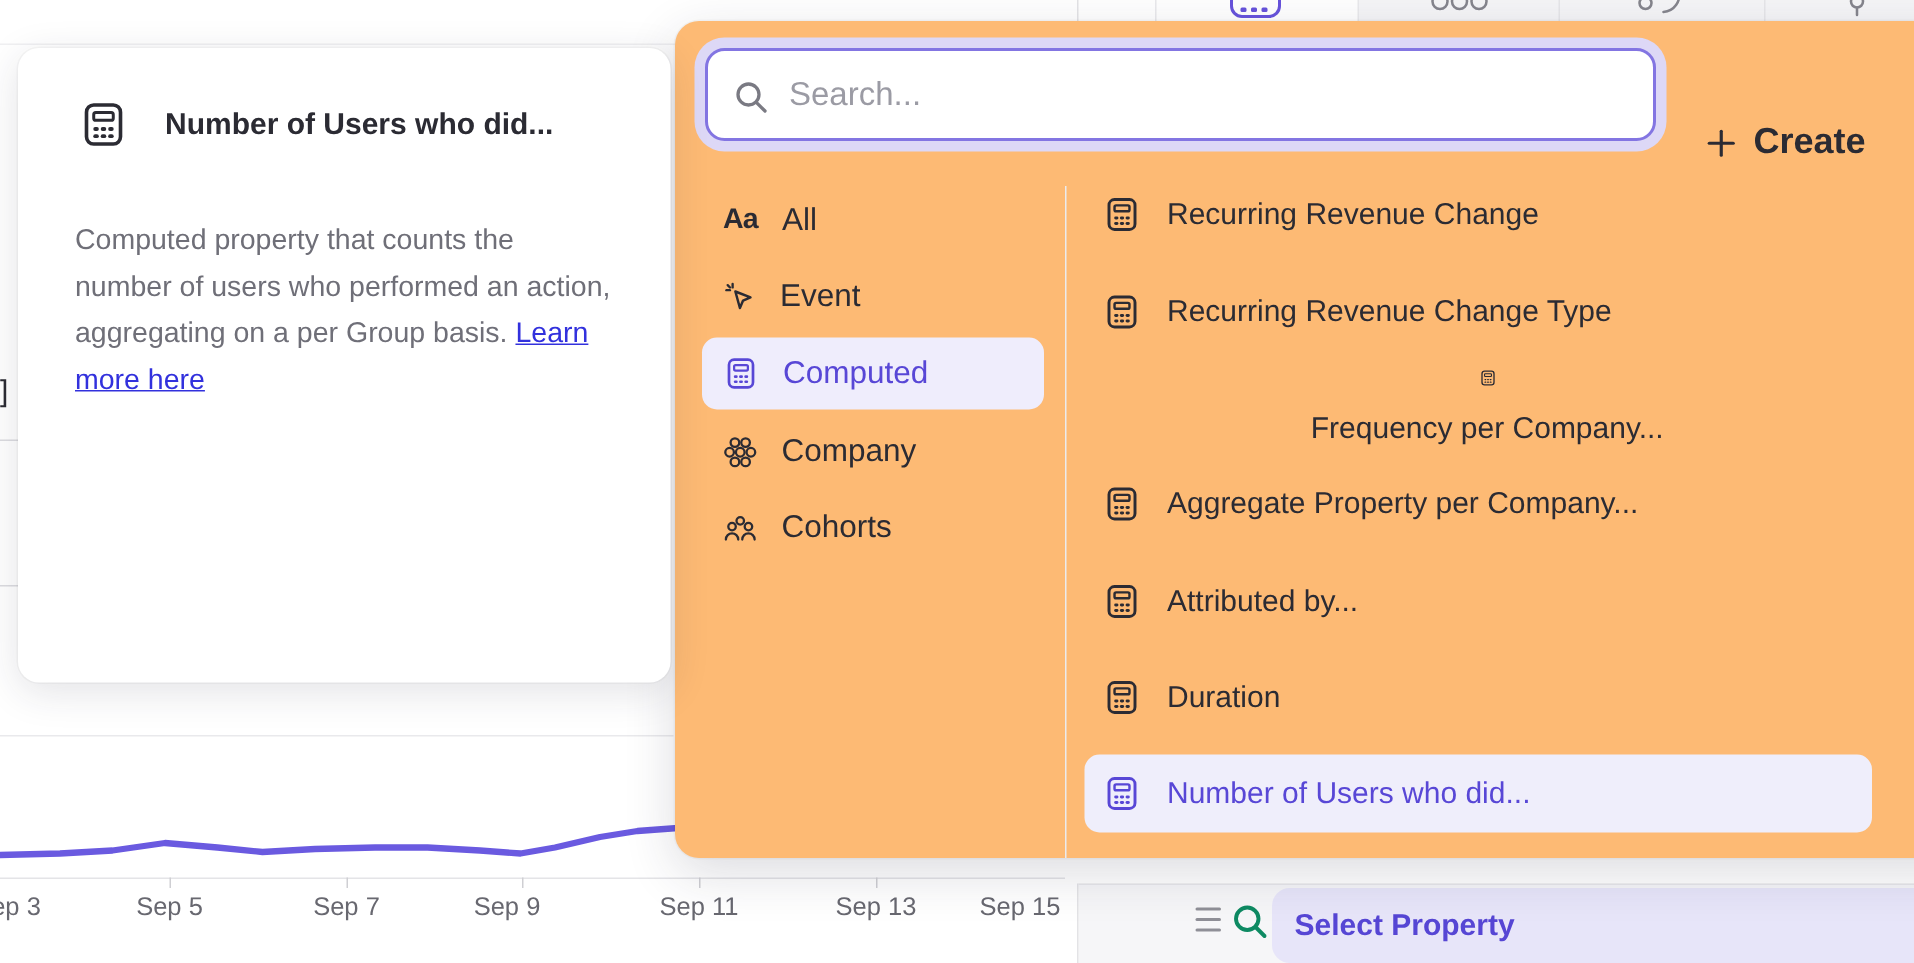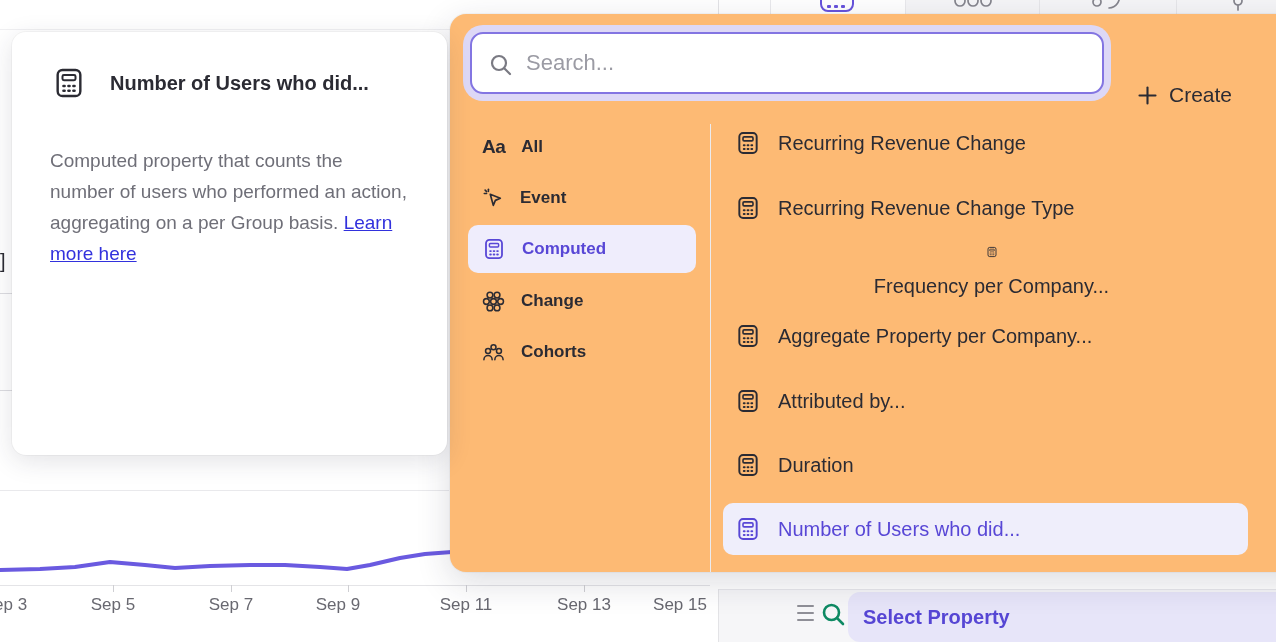--- a/index.html
+++ b/index.html
@@ -40,26 +40,26 @@
   .panel { position:absolute; left:450px; top:14px; width:956px; height:558px; background:#fdba74; border-radius:16px;
            box-shadow:0 10px 34px rgba(40,40,60,0.16), 0 0 0 1px rgba(0,0,0,0.03); z-index:10; }
   .search-wrap { position:absolute; left:20px; top:18px; width:634px; height:62px; background:#fff;
                  border:2px solid #8375e2; border-radius:13px; box-shadow:0 0 0 7px #ddd8f6; display:flex; align-items:center; }
   .search-wrap svg { position:absolute; left:16px; top:18px; }
   .search-wrap input { width:100%; height:100%; border:none; outline:none; background:transparent;
                        padding-left:54px; font-size:22px; color:#2b2b33; font-family:"Liberation Sans", sans-serif; }
   .search-wrap input::placeholder { color:#9b9ba4; }
   .create-btn { position:absolute; left:688px; top:64px; height:34px; display:flex; align-items:center; gap:12px;
                 cursor:pointer; background:none; border:none; font-family:"Liberation Sans", sans-serif; }
-  .create-btn span { font-size:21px; font-weight:400; color:#2b2b33; }
+  .create-btn span { font-size:24px; font-weight:700; color:#2b2b33; }
 
   .cat-item { position:absolute; left:18px; width:228px; height:48px; border-radius:10px; display:flex; align-items:center;
               padding-left:14px; gap:16px; color:#2b2b33; }
   .cat-item .aa { font-size:19px; font-weight:600; letter-spacing:-0.5px; }
-  .cat-item span.lbl { font-size:17px; font-weight:700; }
+  .cat-item span.lbl { font-size:21px; font-weight:400; }
   .cat-item.selected { background:#efedfc; color:#5847d6; }
 
   .v-divider { position:absolute; left:260px; top:110px; width:1px; height:448px; background:#ebebee; }
 
   .prop-row { position:absolute; left:273px; width:525px; height:52px; border-radius:10px; display:flex; align-items:center;
               padding-left:12px; gap:17px; color:#2b2b33; }
   .prop-row span { font-size:20px; font-weight:500; }
   .prop-row.selected { background:#efeefb; color:#5847d6; }
 
   
@@ -189,21 +189,21 @@
     <div class="cat-item" style="top:263px;">
       <svg width="23" height="23" viewBox="0 0 24 24">
         <circle cx="8.3" cy="5.3" r="3" fill="none" stroke="#2b2b33" stroke-width="1.6"></circle>
         <circle cx="15.7" cy="5.3" r="3" fill="none" stroke="#2b2b33" stroke-width="1.6"></circle>
         <circle cx="4.6" cy="12" r="3" fill="none" stroke="#2b2b33" stroke-width="1.6"></circle>
         <circle cx="12" cy="12" r="3" fill="none" stroke="#2b2b33" stroke-width="1.6"></circle>
         <circle cx="19.4" cy="12" r="3" fill="none" stroke="#2b2b33" stroke-width="1.6"></circle>
         <circle cx="8.3" cy="18.7" r="3" fill="none" stroke="#2b2b33" stroke-width="1.6"></circle>
         <circle cx="15.7" cy="18.7" r="3" fill="none" stroke="#2b2b33" stroke-width="1.6"></circle>
       </svg>
-      <span class="lbl">Change</span>
+      <span class="lbl">Company</span>
     </div>
     <div class="cat-item" style="top:314px;">
       <svg width="23" height="23" viewBox="0 0 24 24">
         <circle cx="12" cy="6.5" r="2.6" fill="none" stroke="#2b2b33" stroke-width="1.6"></circle>
         <circle cx="6.3" cy="10.5" r="2.6" fill="none" stroke="#2b2b33" stroke-width="1.6"></circle>
         <circle cx="17.7" cy="10.5" r="2.6" fill="none" stroke="#2b2b33" stroke-width="1.6"></circle>
         <path d="M2 19.5 a4.3 4.3 0 0 1 8.6 0" fill="none" stroke="#2b2b33" stroke-width="1.6" stroke-linecap="round"></path>
         <path d="M13.4 19.5 a4.3 4.3 0 0 1 8.6 0" fill="none" stroke="#2b2b33" stroke-width="1.6" stroke-linecap="round"></path>
       </svg>
       <span class="lbl">Cohorts</span>

